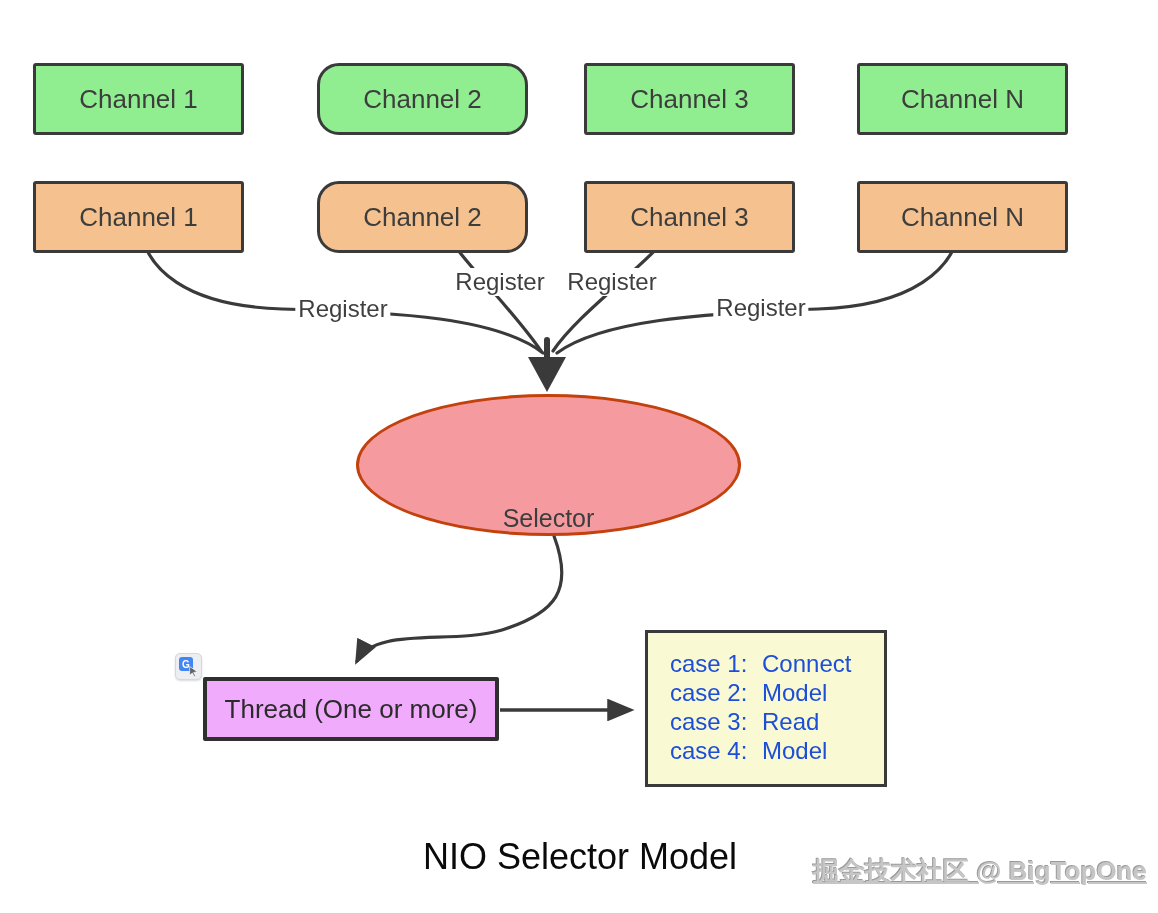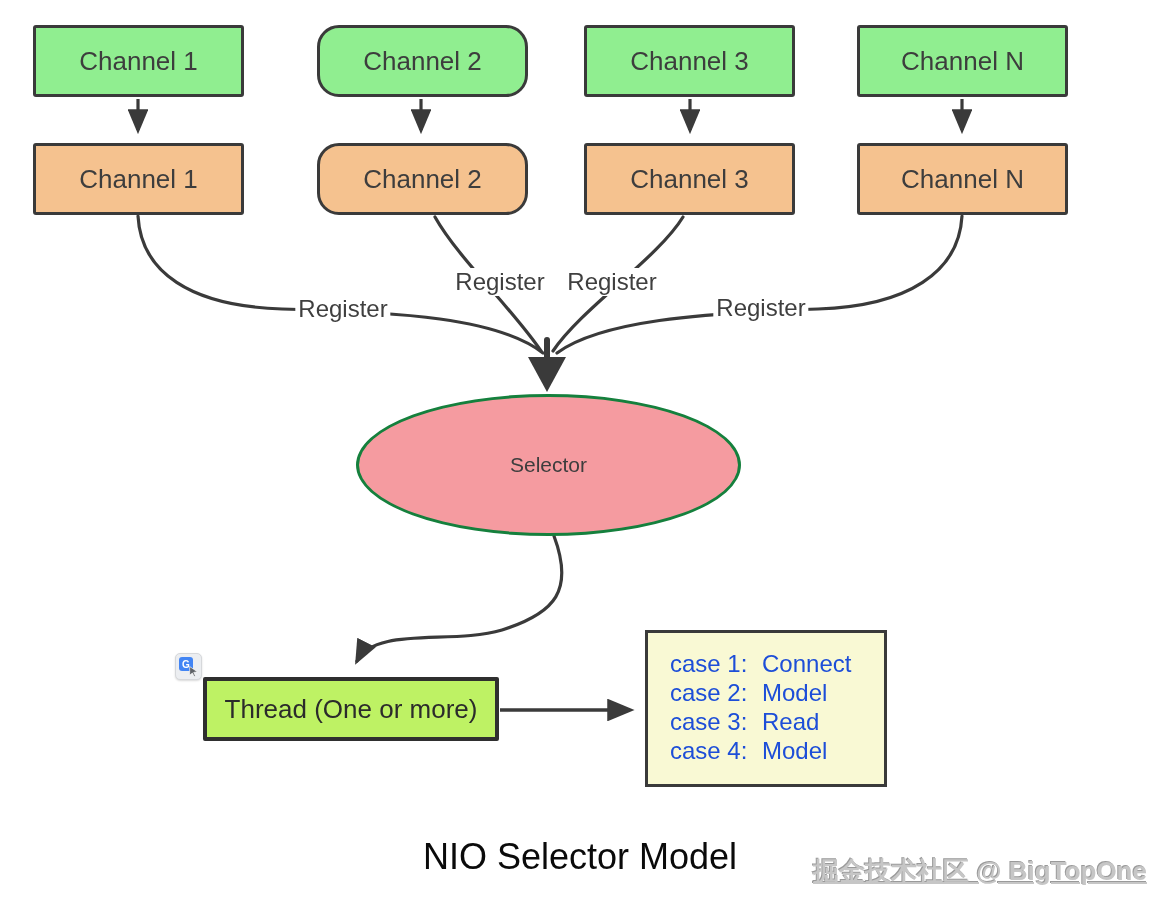--- a/index.html
+++ b/index.html
@@ -4,39 +4,39 @@
 <style>
   html,body{margin:0;padding:0;background:#ffffff;}
   .stage{
     position:relative;width:1158px;height:913px;background:#ffffff;
     font-family:"Liberation Sans", sans-serif;overflow:hidden;
   }
   .stage *{box-sizing:border-box;}
   svg.connectors{position:absolute;left:0;top:0;width:1158px;height:913px;z-index:1;}
   .node{
     position:absolute;display:flex;align-items:center;justify-content:center;
-    border:3px solid #3a3a3a;border-radius:3px;color:#3d3d3d;z-index:2;
+    border:3px solid #3a3a3a;border-radius:3px;color:#3d3d3d;z-index:2;margin-top:38px;
   }
   .chan{width:211px;height:72px;font-size:26px;}
   .row-top{top:25px;background:#90ee90;}
   .row-mid{top:143px;background:#f5c28f;}
   .col1{left:33px;}.col2{left:317px;border-radius:22px;}.col3{left:584px;}.col4{left:857px;}
   .register{
     position:absolute;transform:translate(-50%,-50%);background:#ffffff;
     padding:0 3px;font-size:24px;color:#3f3f3f;z-index:3;white-space:nowrap;
   }
   .selector{
     position:absolute;left:356px;top:394px;width:385px;height:142px;
-    background:#f59ba0;border:3px solid #15803d;border-radius:50%;
-    display:flex;align-items:center;justify-content:center;
-    font-size:21px;color:#3d3d3d;z-index:2;
+    background:#f59ba0;border:3px solid #c2410c;border-radius:50%;
+    display:flex;align-items:flex-end;justify-content:center;
+    font-size:25px;color:#3d3d3d;z-index:2;
   }
   .thread{
     position:absolute;left:203px;top:677px;width:296px;height:64px;
-    background:#bef264;border:4px solid #2f2f2f;border-radius:2px;
+    background:#f0abfc;border:4px solid #2f2f2f;border-radius:2px;
     display:flex;align-items:center;justify-content:center;
     font-size:26px;color:#2b2b2b;z-index:2;
   }
   .cases{
     position:absolute;left:645px;top:630px;width:242px;height:157px;
     background:#f9f9d4;border:3px solid #3a3a3a;
     padding:16px 0 0 22px;z-index:2;font-size:24px;color:#1d4ed8;
   }
   .case-row{line-height:29px;white-space:nowrap;}
   .case-label{display:inline-block;width:92px;}

